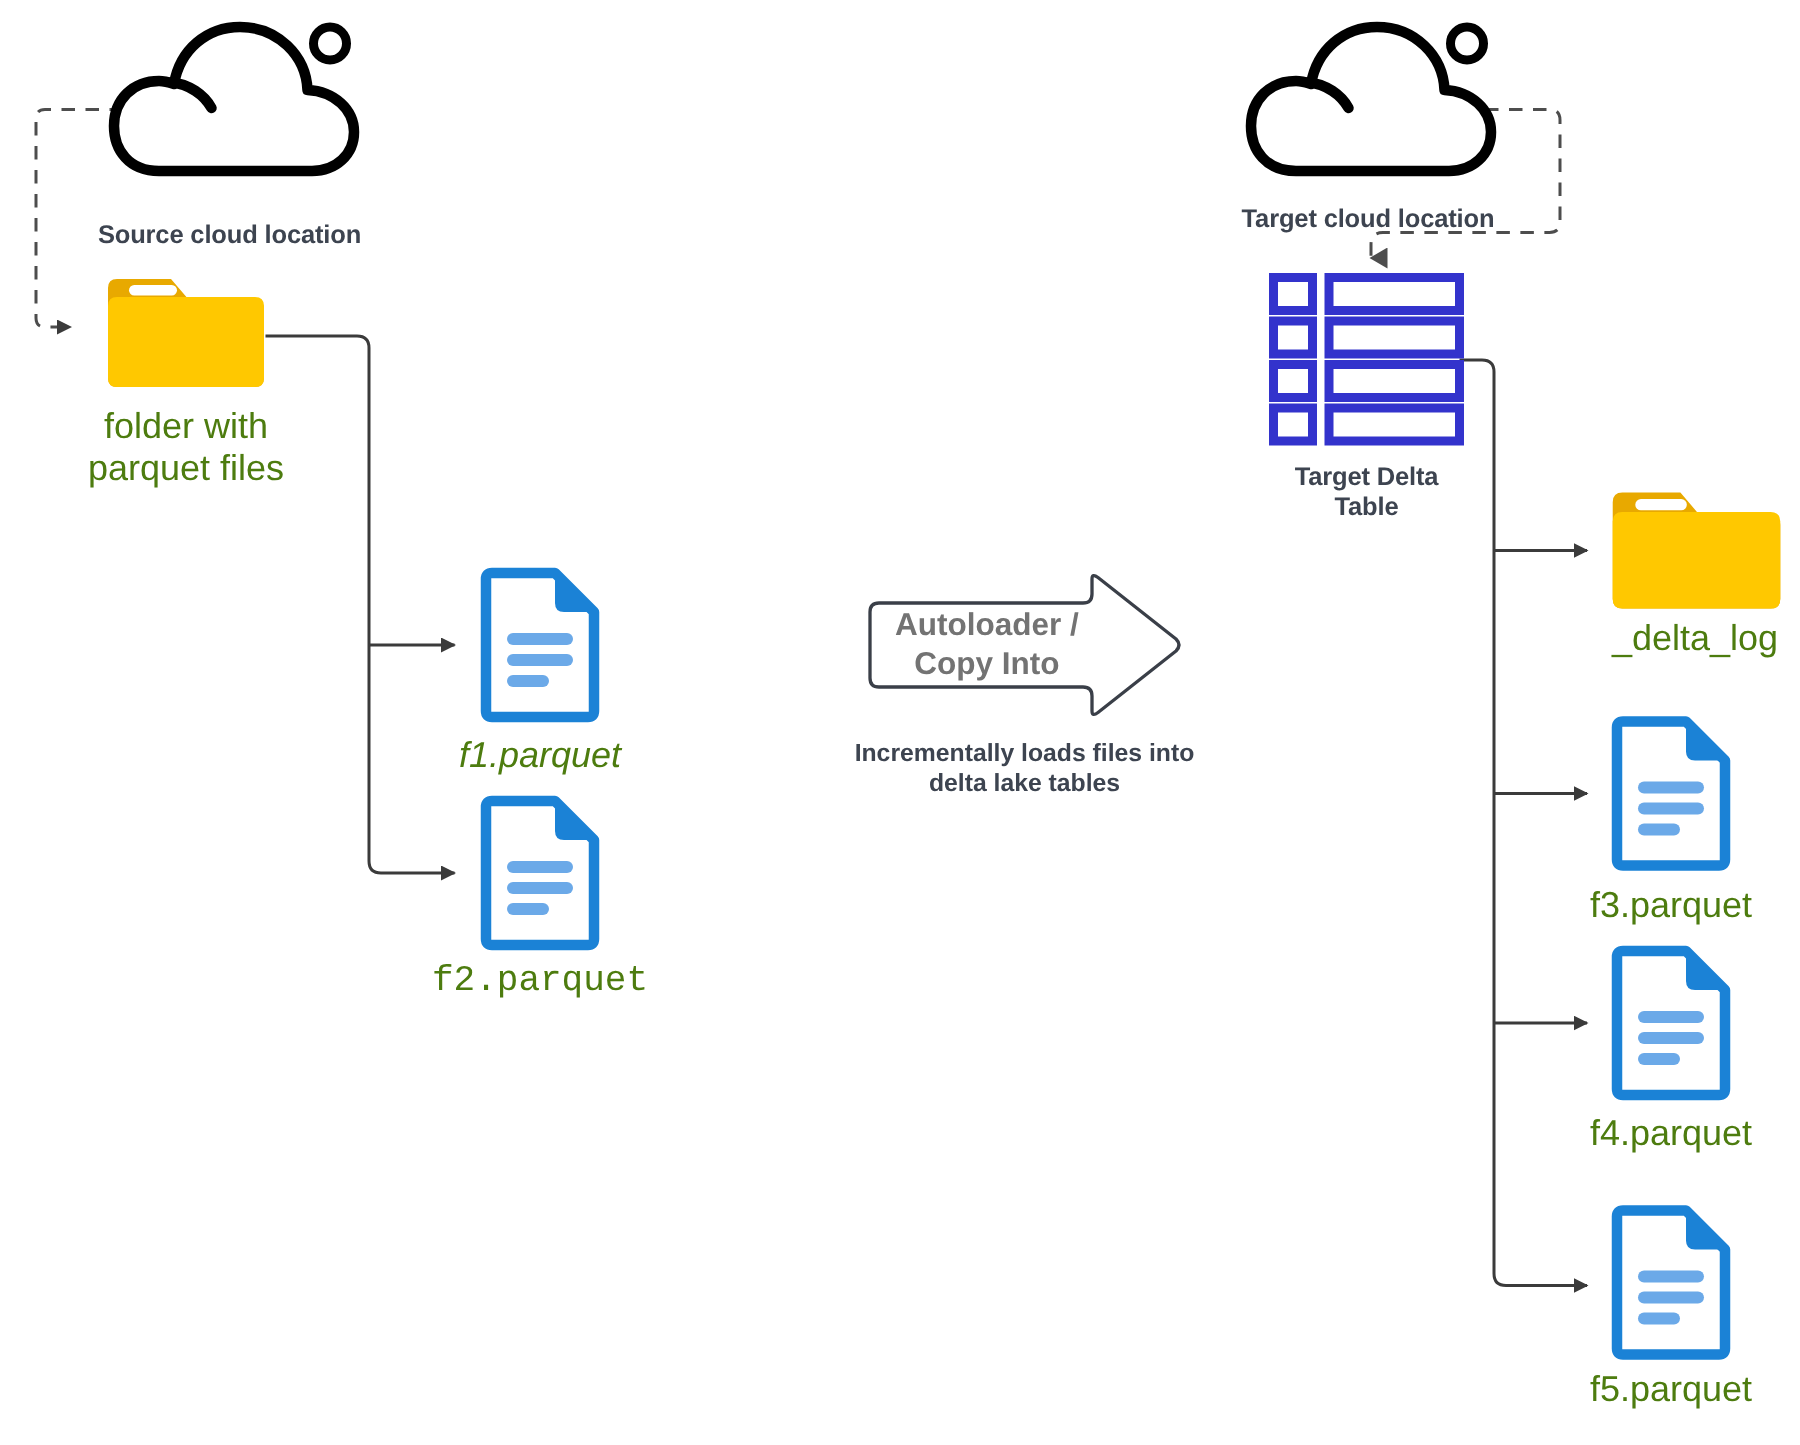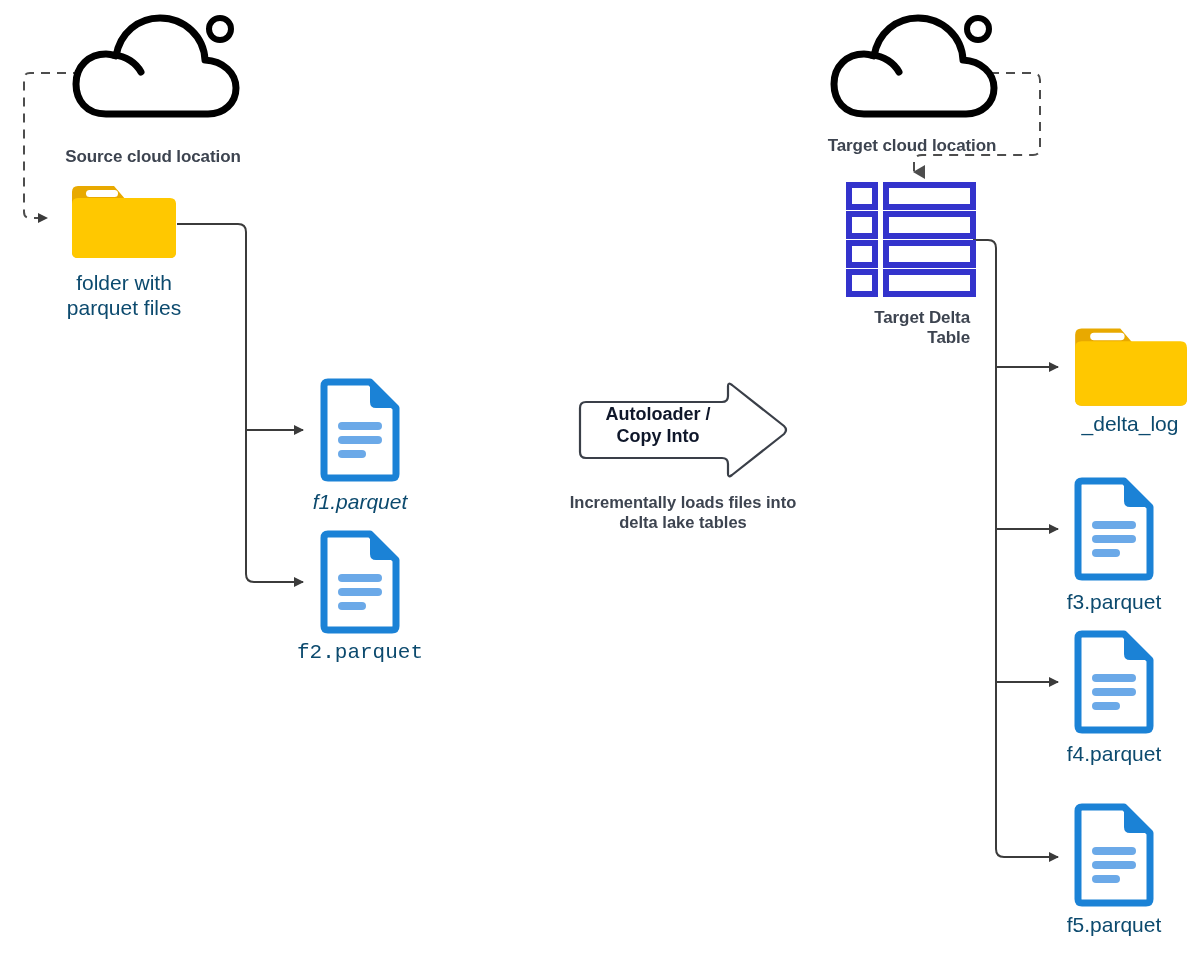--- a/index.html
+++ b/index.html
@@ -37,27 +37,27 @@
     line-height: 1.18;
   }
   .label.bold {
     font-weight: bold;
     color: #3d4450;
     font-size: 17px;
     letter-spacing: -0.1px;
   }
   .label.plain {
     font-weight: normal;
-    color: #0c4a6e;
-    font-size: 21px;
+    color: #4d7c0f;
+    font-size: 24px;
   }
   .label.arrowtext {
     font-weight: bold;
-    color: #0f172a;
-    font-size: 18px;
+    color: #737373;
+    font-size: 21px;
     line-height: 1.22;
   }
   .label.arrowcaption {
     font-weight: bold;
     color: #3d4450;
     font-size: 16.5px;
     line-height: 1.24;
   }
   svg { display: block; overflow: visible; }
 </style>
@@ -170,21 +170,21 @@
         <rect x="40" y="3" width="87" height="22"></rect>
         <rect x="3" y="32" width="26" height="22"></rect>
         <rect x="40" y="32" width="87" height="22"></rect>
         <rect x="3" y="61" width="26" height="22"></rect>
         <rect x="40" y="61" width="87" height="22"></rect>
         <rect x="3" y="90" width="26" height="22"></rect>
         <rect x="40" y="90" width="87" height="22"></rect>
       </g>
     </svg>
   </div>
-  <div class="label bold" style="left:760px; top:308px; width:210px;text-align:right;">Target Delta
+  <div class="label bold" style="left:806px; top:308px; width:210px;">Target Delta
 Table</div>
 
   <div class="node" style="left:1073px; top:322px;">
     <svg width="116" height="88" viewBox="0 0 108 78">
       <path d="M2,10 Q2,4 8,4 L44,4 L56,18 L100,18 Q106,18 106,24 L106,70 Q106,76 100,76 L8,76 Q2,76 2,70 Z" fill="#E8A900"></path>
       <path d="M2,22 Q2,16 8,16 L100,16 Q106,16 106,22 L106,70 Q106,76 100,76 L8,76 Q2,76 2,70 Z" fill="#FFC800"></path>
       <rect x="16" y="8" width="32" height="7" rx="3.5" fill="#ffffff"></rect>
     </svg>
   </div>
   <div class="label plain" style="left:1030px; top:412px; width:200px;">_delta_log</div>

